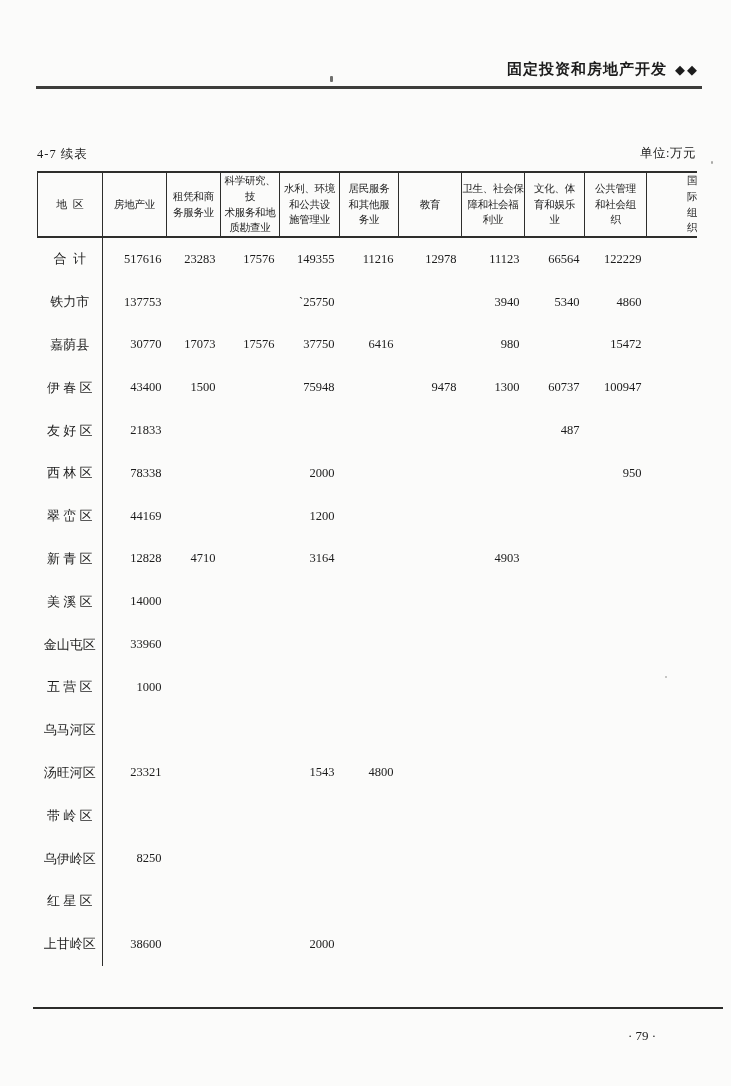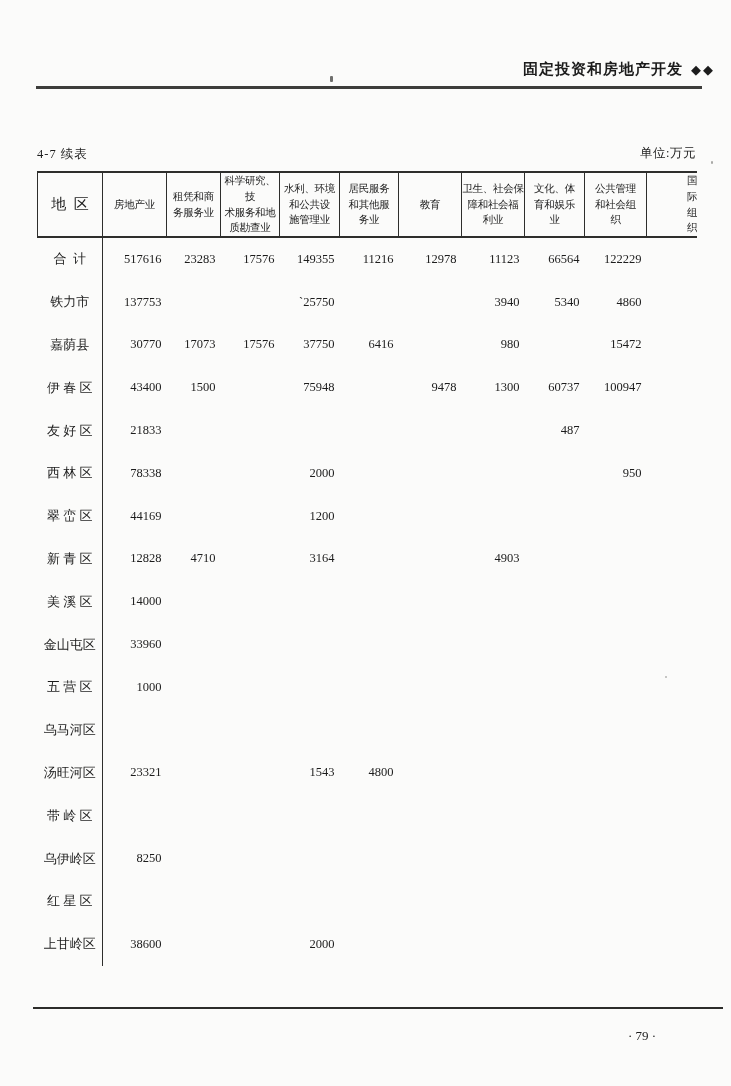--- a/index.html
+++ b/index.html
@@ -8,21 +8,21 @@
     background: #fbfbfa;
     font-family: "Liberation Serif", "DejaVu Serif", serif;
     color: #1c1c1c;
     position: relative;
     overflow: hidden;
   }
   .page { position: absolute; inset: 0; }
 
   
   .running-header {
-    position: absolute; top: 60px; right: 16px;
+    position: absolute; top: 60px; right: 32px;
     font-size: 15px; font-weight: bold; letter-spacing: 1px;
     white-space: nowrap;
     margin-left: 8px;
   }
   .running-header .diamonds { font-size: 13px; letter-spacing: 2px; margin-left: 8px; }
   .header-rule {
     position: absolute; top: 86px; left: 36px; width: 666px; height: 3px;
     background: #3d3d3b;
   }
 
@@ -48,21 +48,21 @@
     border-left: 1px solid #2e2e2c;
     height: 61px;
     font-size: 10.5px; font-weight: normal;
     line-height: 1.5;
     text-align: center; vertical-align: middle;
     white-space: pre-line;
     padding: 0; letter-spacing: -0.3px;
     overflow: hidden;
   }
   thead th:last-child { border-right: none; padding-left: 40px; }
-  thead th.region-h { font-size: 15px; white-space: pre; letter-spacing: 0; }
+  thead th.region-h { font-size: 11px; white-space: pre; letter-spacing: 0; }
   tbody td {
     height: 42.8px; padding: 0 5px 0 0;
     font-size: 12.5px;
     text-align: right; vertical-align: middle;
     border: none;
   }
   tbody td.region {
     border-right: 1px solid #2e2e2c;
     text-align: center; white-space: pre;
     font-size: 13px; padding: 0;

